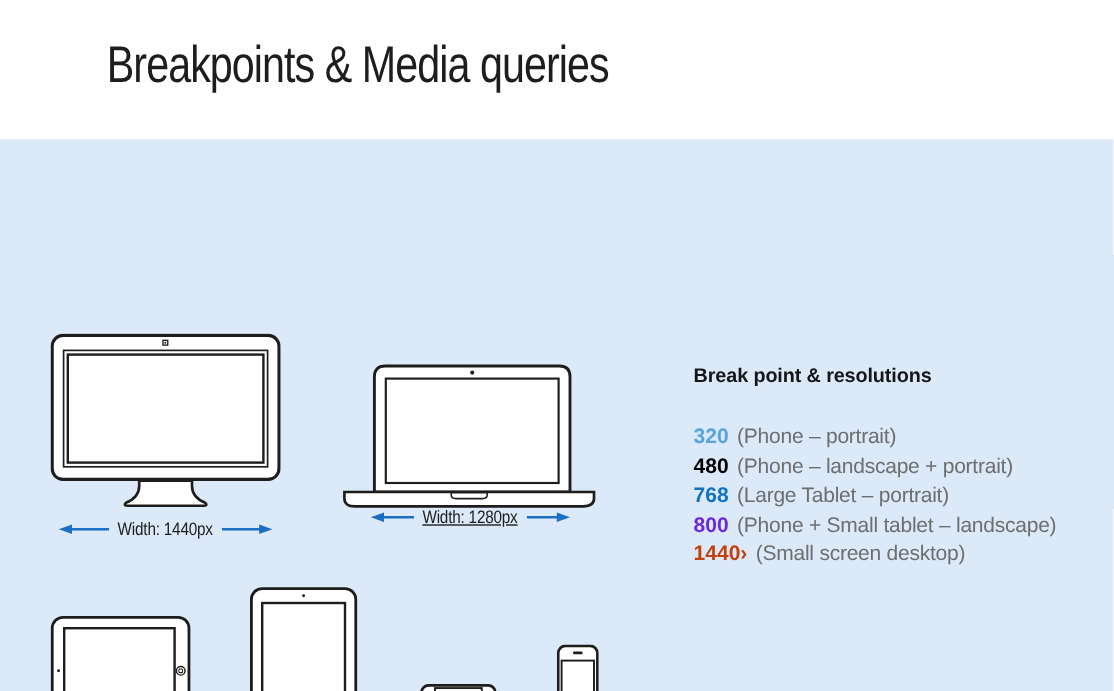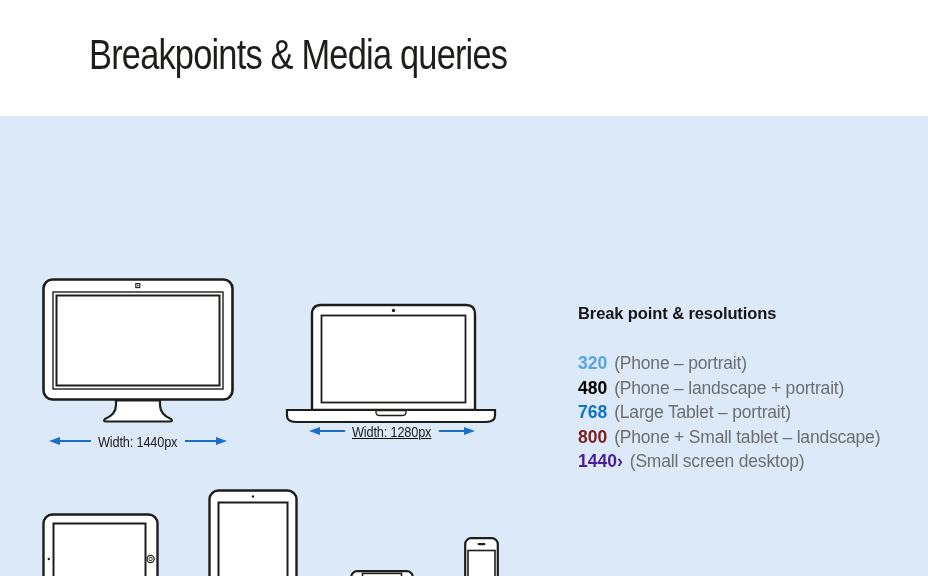--- a/index.html
+++ b/index.html
@@ -141,18 +141,18 @@
         <circle cx="17.5" cy="60" r="3" fill="#fff" stroke="currentColor" stroke-width="1.1"></circle>
         <rect x="16.3" y="58.8" width="2.4" height="2.4" rx="0.6" fill="none" stroke="currentColor" stroke-width="0.8"></rect>
       </svg>
     </div>
 
     <div class="bp-heading">Break point &amp; resolutions</div>
     <div class="bp-list">
         <div class="bp-row"><span class="bp-value" style="color: rgb(87, 164, 225);">320</span><span class="bp-desc">(Phone – portrait)</span></div>
         <div class="bp-row"><span class="bp-value" style="color: #000000;">480</span><span class="bp-desc">(Phone – landscape + portrait)</span></div>
         <div class="bp-row"><span class="bp-value" style="color: rgb(17, 114, 195);">768</span><span class="bp-desc">(Large Tablet – portrait)</span></div>
-        <div class="bp-row"><span class="bp-value" style="color: #7f1d1d;">800</span><span class="bp-desc">(Phone + Small tablet – landscape)</span></div>
-        <div class="bp-row"><span class="bp-value" style="color: #4c1d95;">1440›</span><span class="bp-desc">(Small screen desktop)</span></div>
+        <div class="bp-row"><span class="bp-value" style="color: #6d28d9;">800</span><span class="bp-desc">(Phone + Small tablet – landscape)</span></div>
+        <div class="bp-row"><span class="bp-value" style="color: #c2410c;">1440›</span><span class="bp-desc">(Small screen desktop)</span></div>
       </div>
 
   </div>
 </div>
 
 </body></html>

